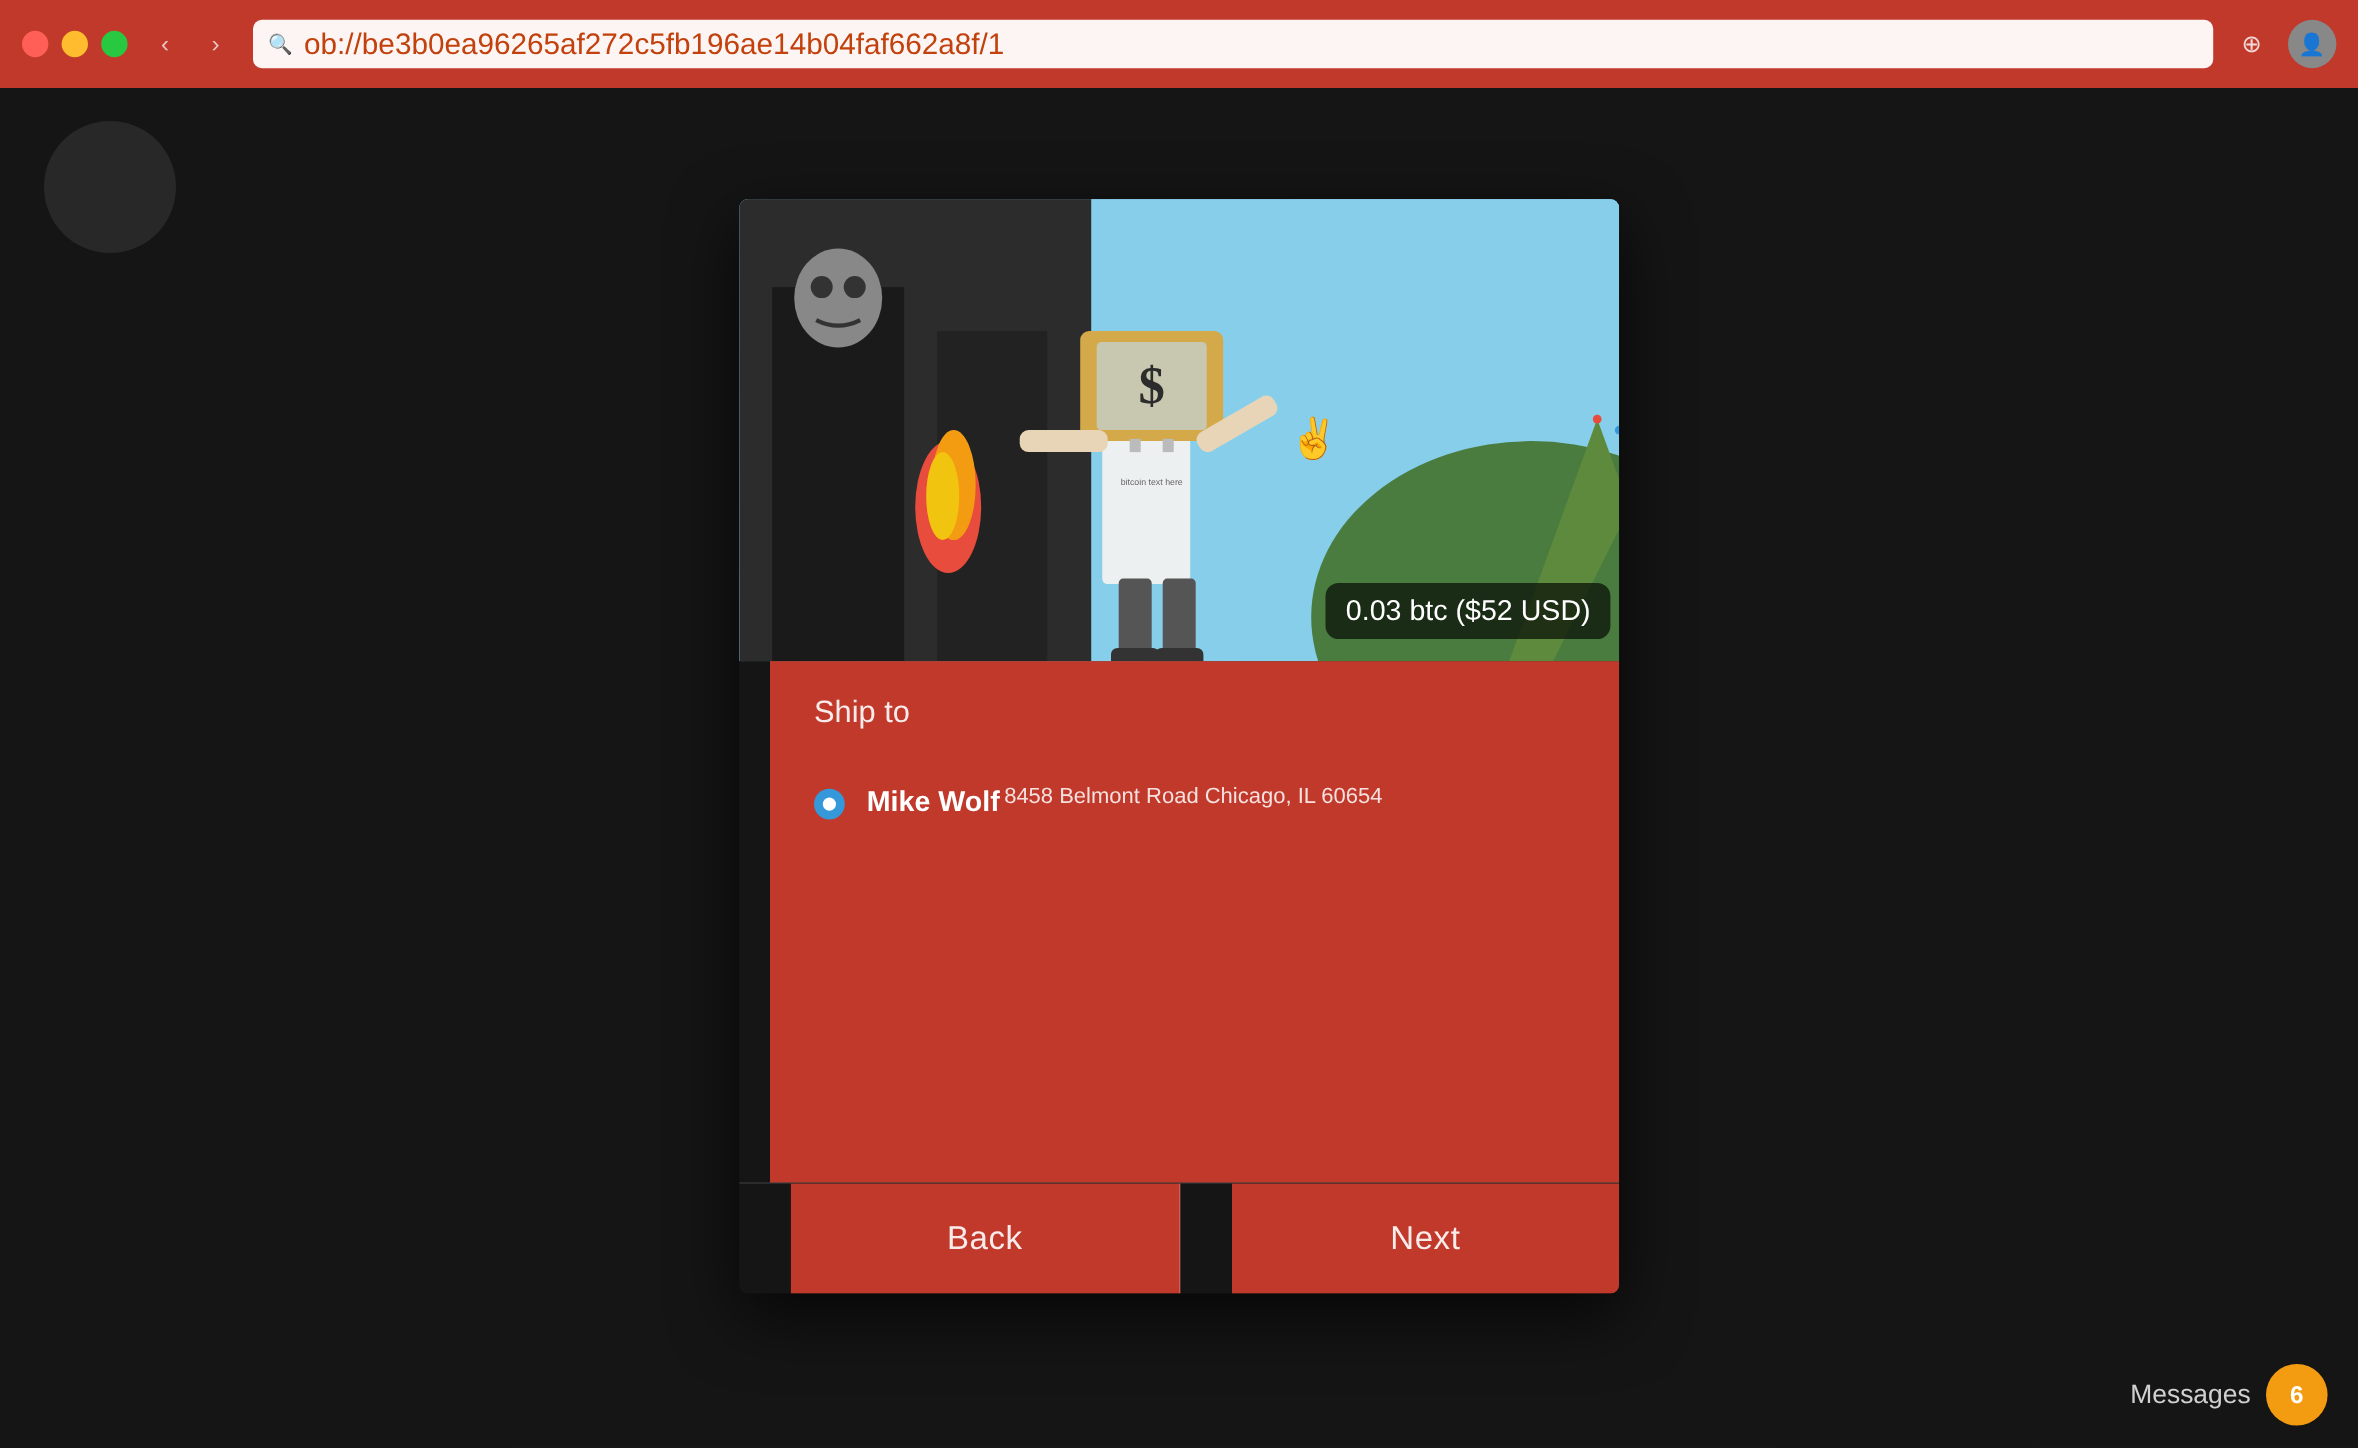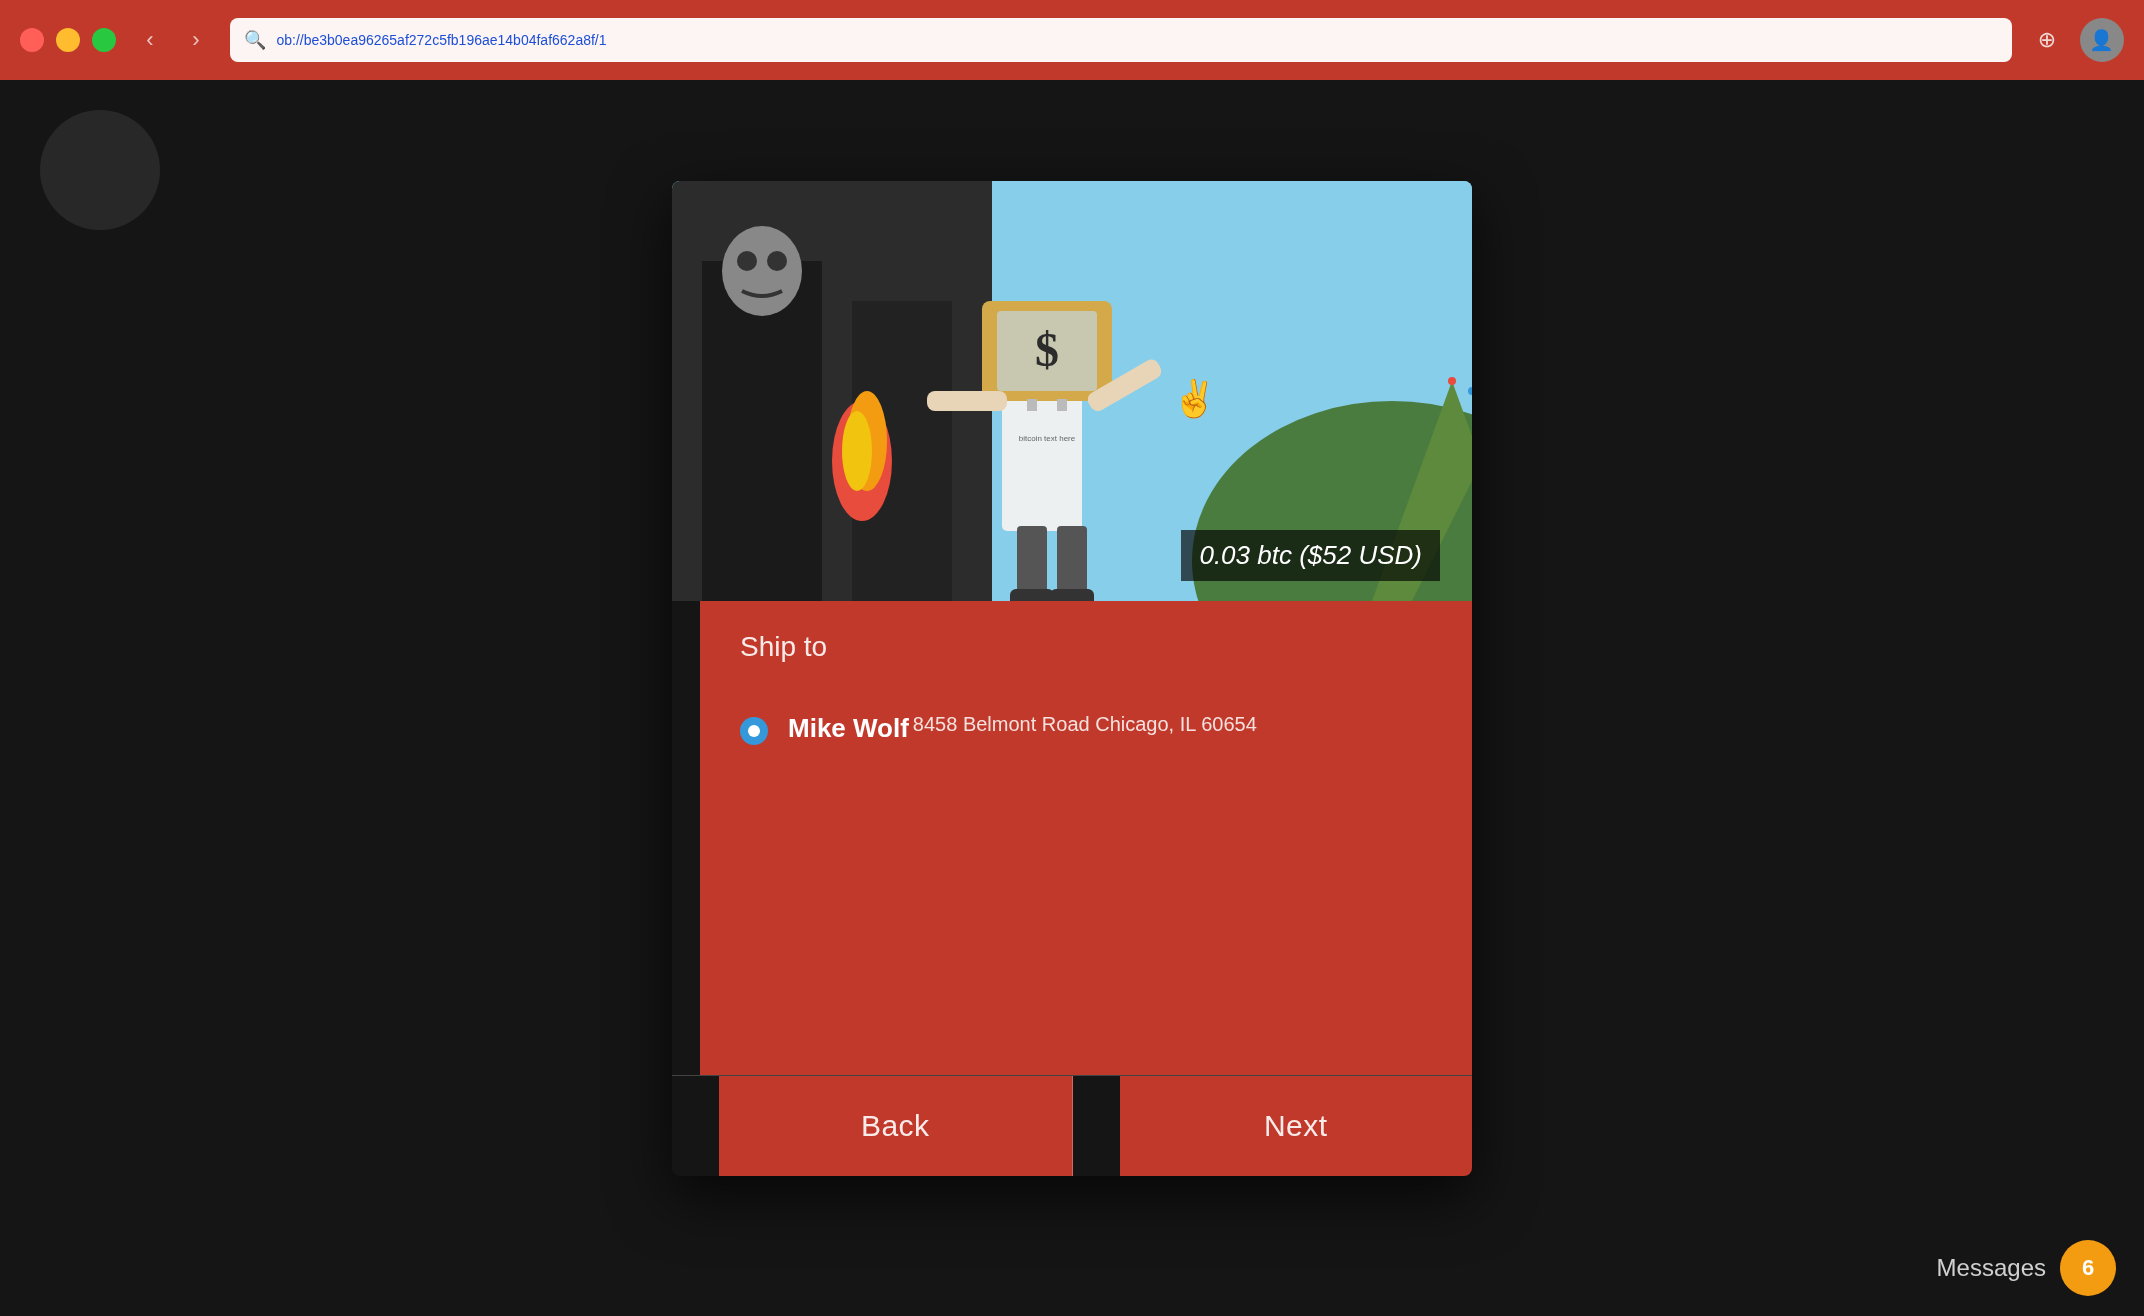--- a/index.html
+++ b/index.html
@@ -61,22 +61,22 @@
       display: flex;
       align-items: center;
       padding: 0 14px;
       gap: 10px;
     }
     .address-bar-icon {
       color: #666;
       font-size: 18px;
     }
     .address-text {
-      font-size: 14px;
-      color: #1d4ed8;
+      font-size: 27px;
+      color: #c2410c;
       flex: 1;
     }
     .browser-actions {
       display: flex;
       gap: 14px;
       align-items: center;
     }
     .browser-action-btn {
       width: 38px;
       height: 38px;
@@ -152,28 +152,27 @@
       height: 420px;
       position: relative;
       background: linear-gradient(135deg, #2c3e50 0%, #87ceeb 60%, #4a7c3f 80%);
       overflow: hidden;
     }
 
     
     .price-badge {
       position: absolute;
       bottom: 20px;
-      right: 32px;
+      right: 8px;
       background: rgba(0,0,0,0.65);
       color: #fff;
       padding: 10px 18px;
-      border-radius: 0;
+      border-radius: 12px;
       font-size: 26px;
       font-weight: 500;
-      font-style: italic;
     }
 
     
     .ship-to-section {
       background: #c0392b;
       padding: 30px 40px;
       margin-left: 28px;
     }
     .ship-to-title {
       color: rgba(255,255,255,0.9);

